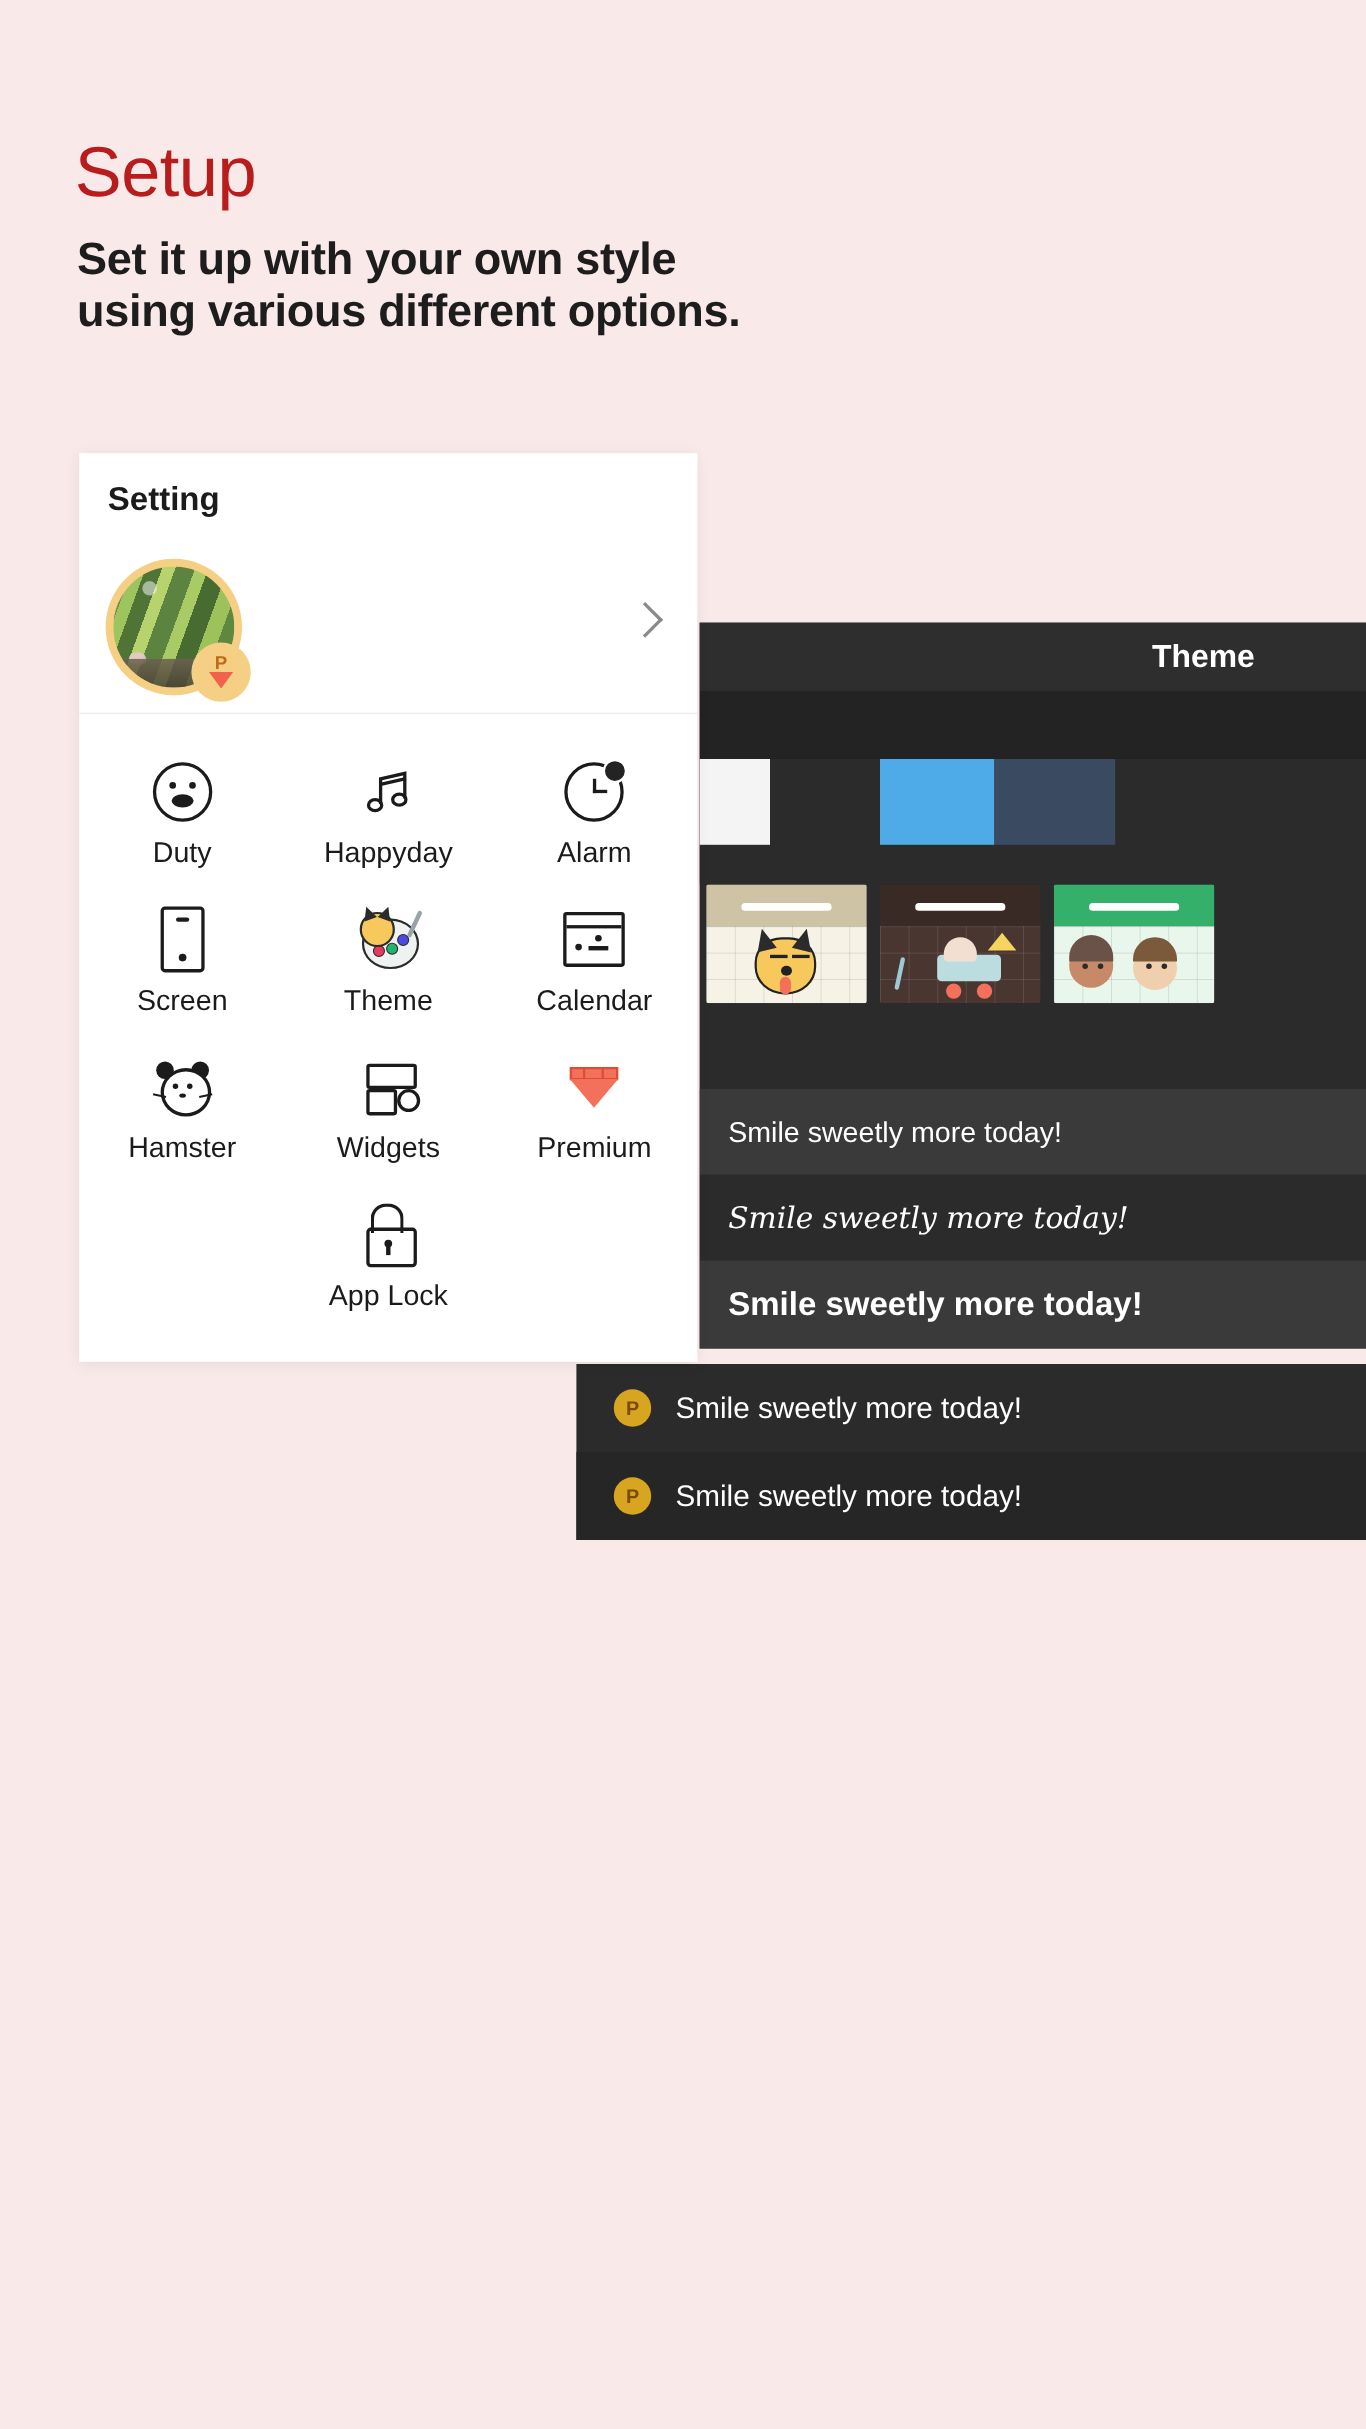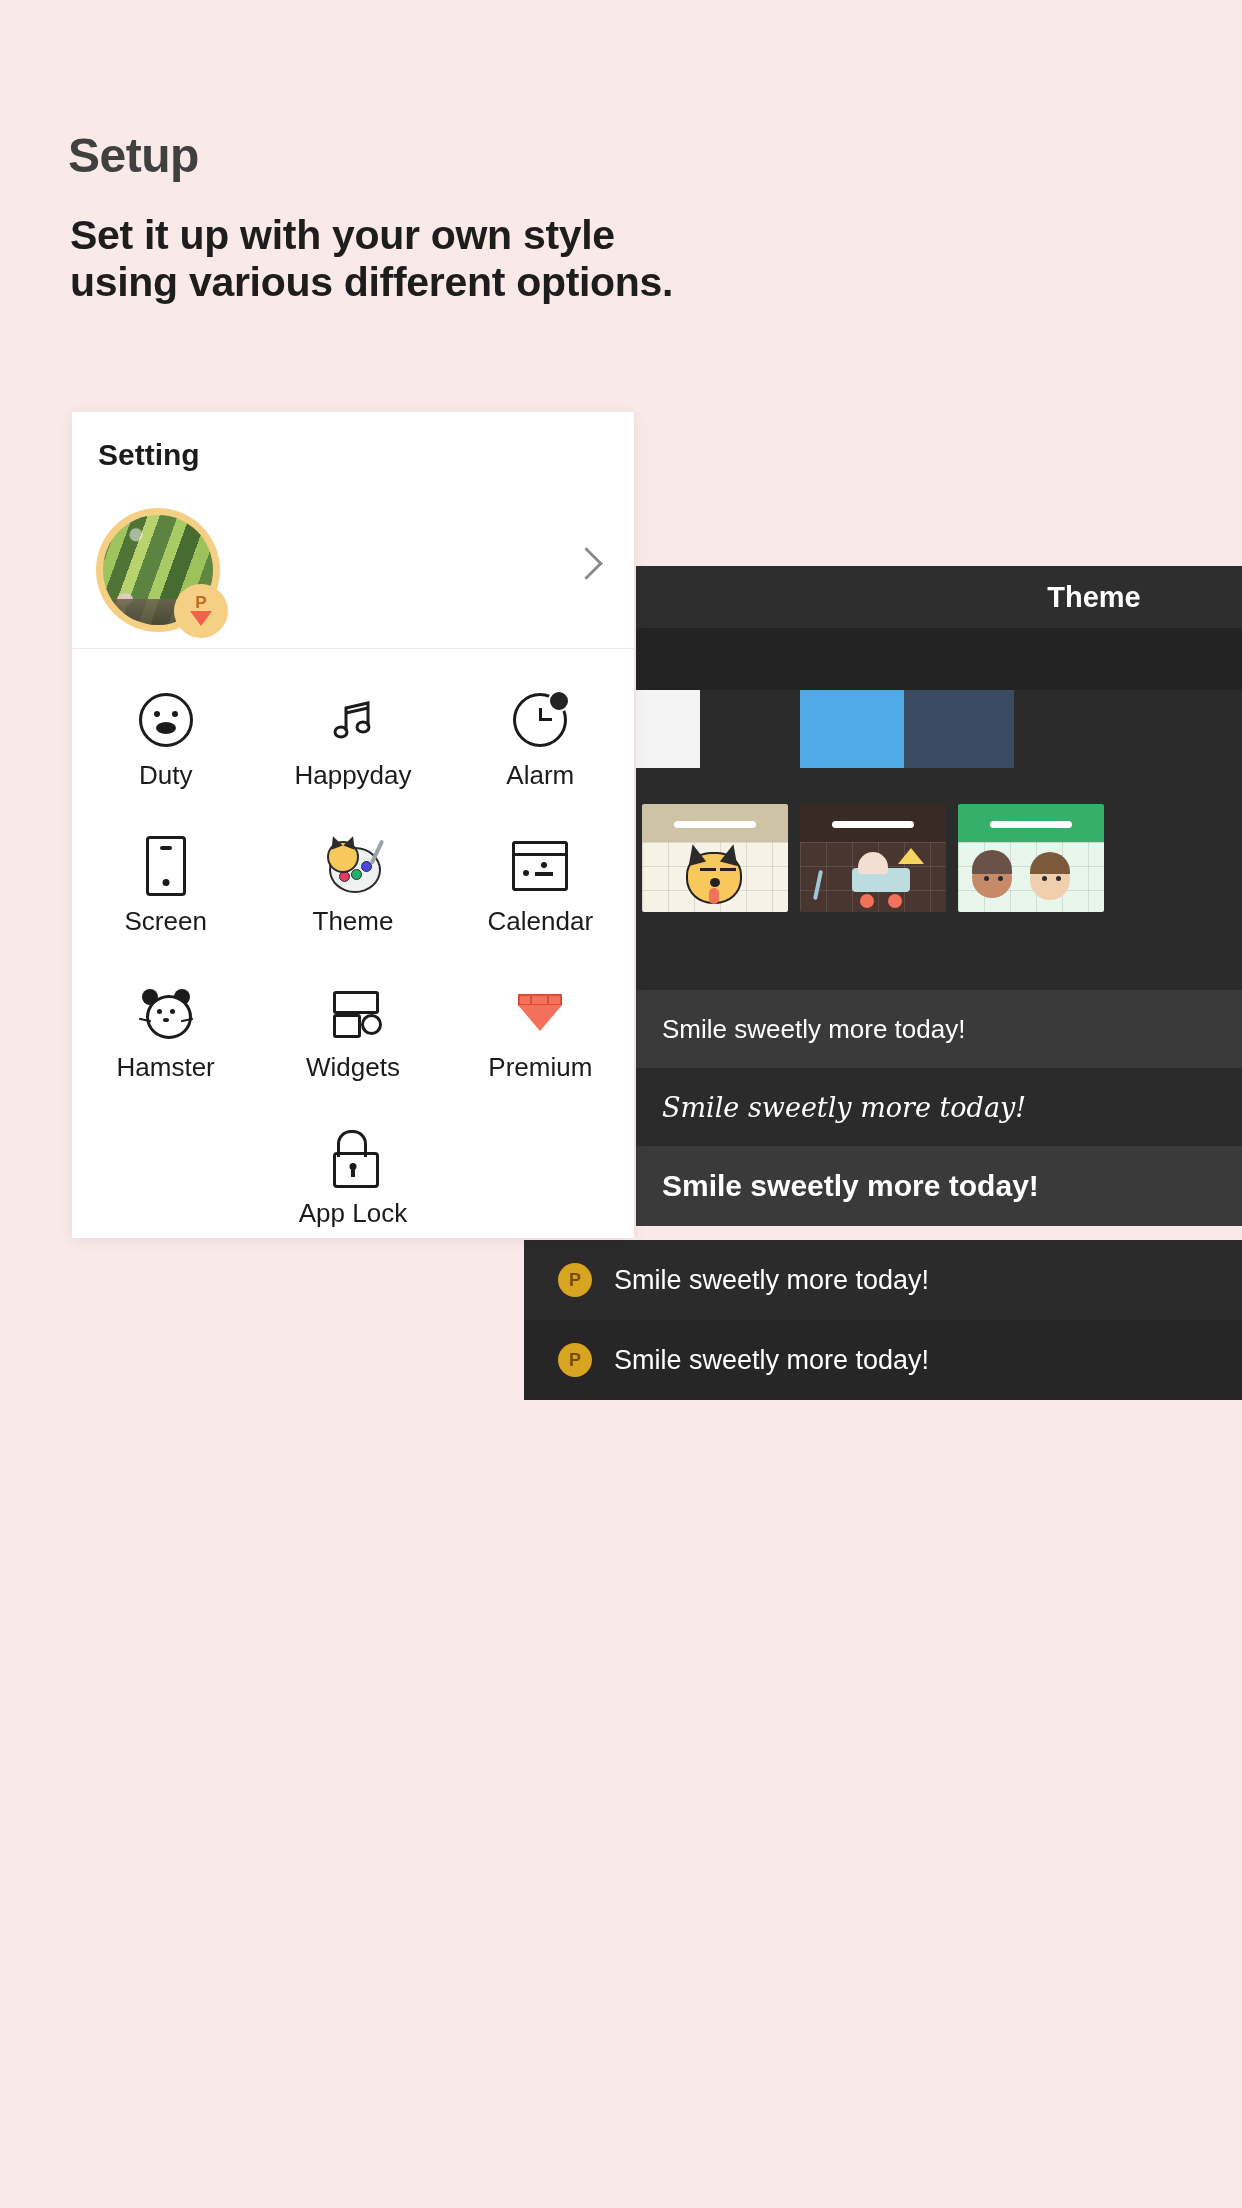--- a/index.html
+++ b/index.html
@@ -7,21 +7,21 @@
     width:1242px;height:2208px;position:relative;overflow:hidden;
     background:#fae9e9;
     font-family:"Liberation Sans", sans-serif;
     -webkit-font-smoothing:antialiased;
   }
   .page{position:absolute;inset:0;}
 
   
   #page-title{
     position:absolute;left:68px;top:118px;
-    font-size:48px;line-height:76px;color:#404040;font-weight:700;letter-spacing:-0.5px;
+    font-size:64px;line-height:76px;color:#b91c1c;font-weight:400;letter-spacing:-0.5px;
   }
   #page-subtitle{
     position:absolute;left:70px;top:212px;width:640px;
     font-size:41px;line-height:47px;color:#1d1d1d;font-weight:700;letter-spacing:-0.3px;
   }
 
   
   .theme-panel{
     position:absolute;left:636px;top:566px;width:606px;height:660px;
     background:#2b2b2b;overflow:hidden;
@@ -119,21 +119,21 @@
   .profile-name{font-size:31px;color:#1b1b1b;line-height:40px;}
   .profile-userno{font-size:26px;color:#8d8d8d;line-height:38px;margin-top:4px;}
   .chev{
     position:absolute;right:36px;top:58px;width:20px;height:20px;
     border-right:3px solid #8a8a8a;border-top:3px solid #8a8a8a;transform:rotate(45deg);
   }
   .divider{position:absolute;left:0;right:0;top:236px;height:1px;background:#eceaea;}
 
   .grid{
     position:absolute;left:0;right:0;top:262px;
-    display:grid;grid-template-columns:repeat(3,1fr);row-gap:12px;
+    display:grid;grid-template-columns:repeat(3,1fr);row-gap:0;
   }
   .cell{height:116px;display:flex;flex-direction:column;align-items:center;justify-content:flex-start;padding-top:18px;}
   .cell .ico{height:56px;display:flex;align-items:center;justify-content:center;}
   .cell .lbl{font-size:26px;color:#1b1b1b;margin-top:12px;white-space:nowrap;}
   .cell.empty{visibility:hidden;}
 
   
   .i-face{width:48px;height:48px;border:3px solid #1b1b1b;border-radius:50%;position:relative;}
   .i-face .eye{position:absolute;top:15px;width:6px;height:6px;border-radius:50%;background:#1b1b1b;}
   .i-face .eye.l{left:12px;} .i-face .eye.r{right:12px;}

